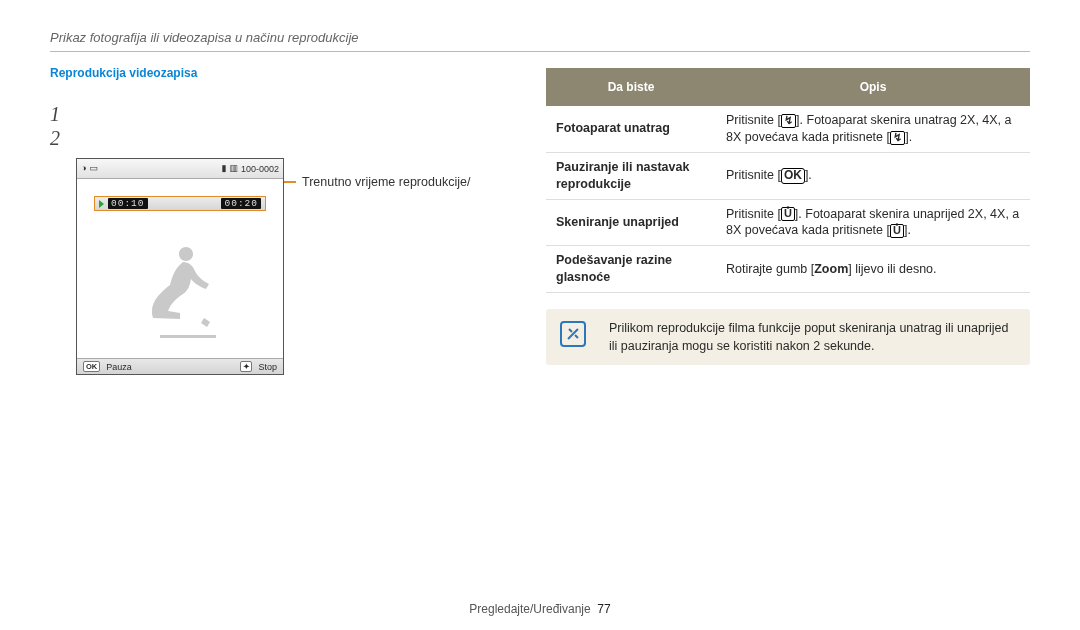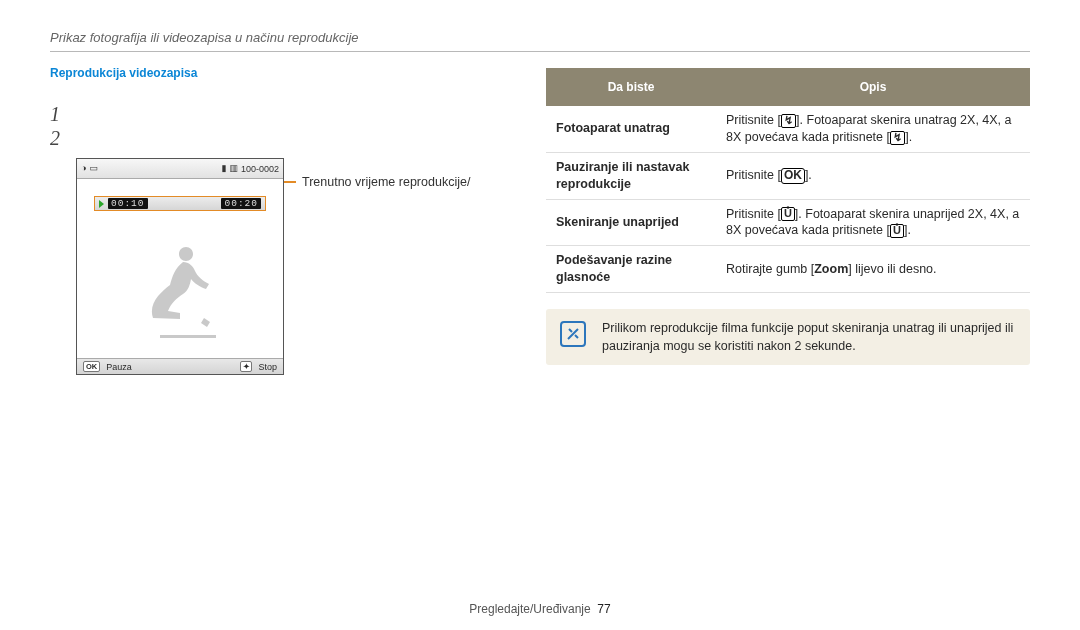--- a/index.html
+++ b/index.html
@@ -28,21 +28,21 @@
   .led{display:inline-block;width:0;height:0;border-left:5px solid #2aa62a;border-top:4px solid transparent;border-bottom:4px solid transparent}
   .lcd{font-family:"Courier New",monospace;font-size:9.5px;letter-spacing:1px;background:#111;color:#ddd;padding:0 3px;border-radius:1px;line-height:1.2}
   .callout{display:flex;align-items:flex-start;margin-top:16px}
   .lead{width:12px;height:1.5px;background:#e38b26;margin-top:7px}
   .cap{font-size:12.5px;color:#333;margin-left:6px;line-height:1.4}
   table.spec{width:100%;border-collapse:collapse;font-size:12.5px;margin-top:2px}
   table.spec th{background:#8d8671;color:#fff;text-align:center;font-weight:700;padding:12px 10px;font-size:12px}
   table.spec td{padding:6px 10px;border-bottom:1px solid #dedede;vertical-align:middle;line-height:1.35}
   table.spec td.key{font-weight:700;width:170px}
   .glyph{display:inline-block;border:1.3px solid #000;border-radius:2px;font-size:11px;line-height:1;padding:0 2px 1px;font-weight:700;vertical-align:middle}
-  .note{display:flex;gap:16px;background:#f3efe4;border-radius:3px;padding:10px 14px;margin-top:16px}
+  .note{display:flex;gap:23px;background:#f3efe4;border-radius:3px;padding:10px 14px;margin-top:16px}
   .note-icon{flex:0 0 26px;height:26px;border:2px solid #2c76bc;border-radius:4px;display:flex;align-items:center;justify-content:center;color:#2c76bc;margin-top:2px}
   .note-txt{font-size:12.5px;line-height:1.45}
   .pagefoot{position:absolute;bottom:14px;left:0;right:0;text-align:center;font-size:12px;color:#555}
   .pagefoot .pn{font-weight:400;color:#222}
   .topicons{display:flex;gap:3px;margin-left:auto;align-items:center}
   .ic{display:inline-block;font-size:9px;line-height:1}
 </style>
 </head>
 <body>
 

